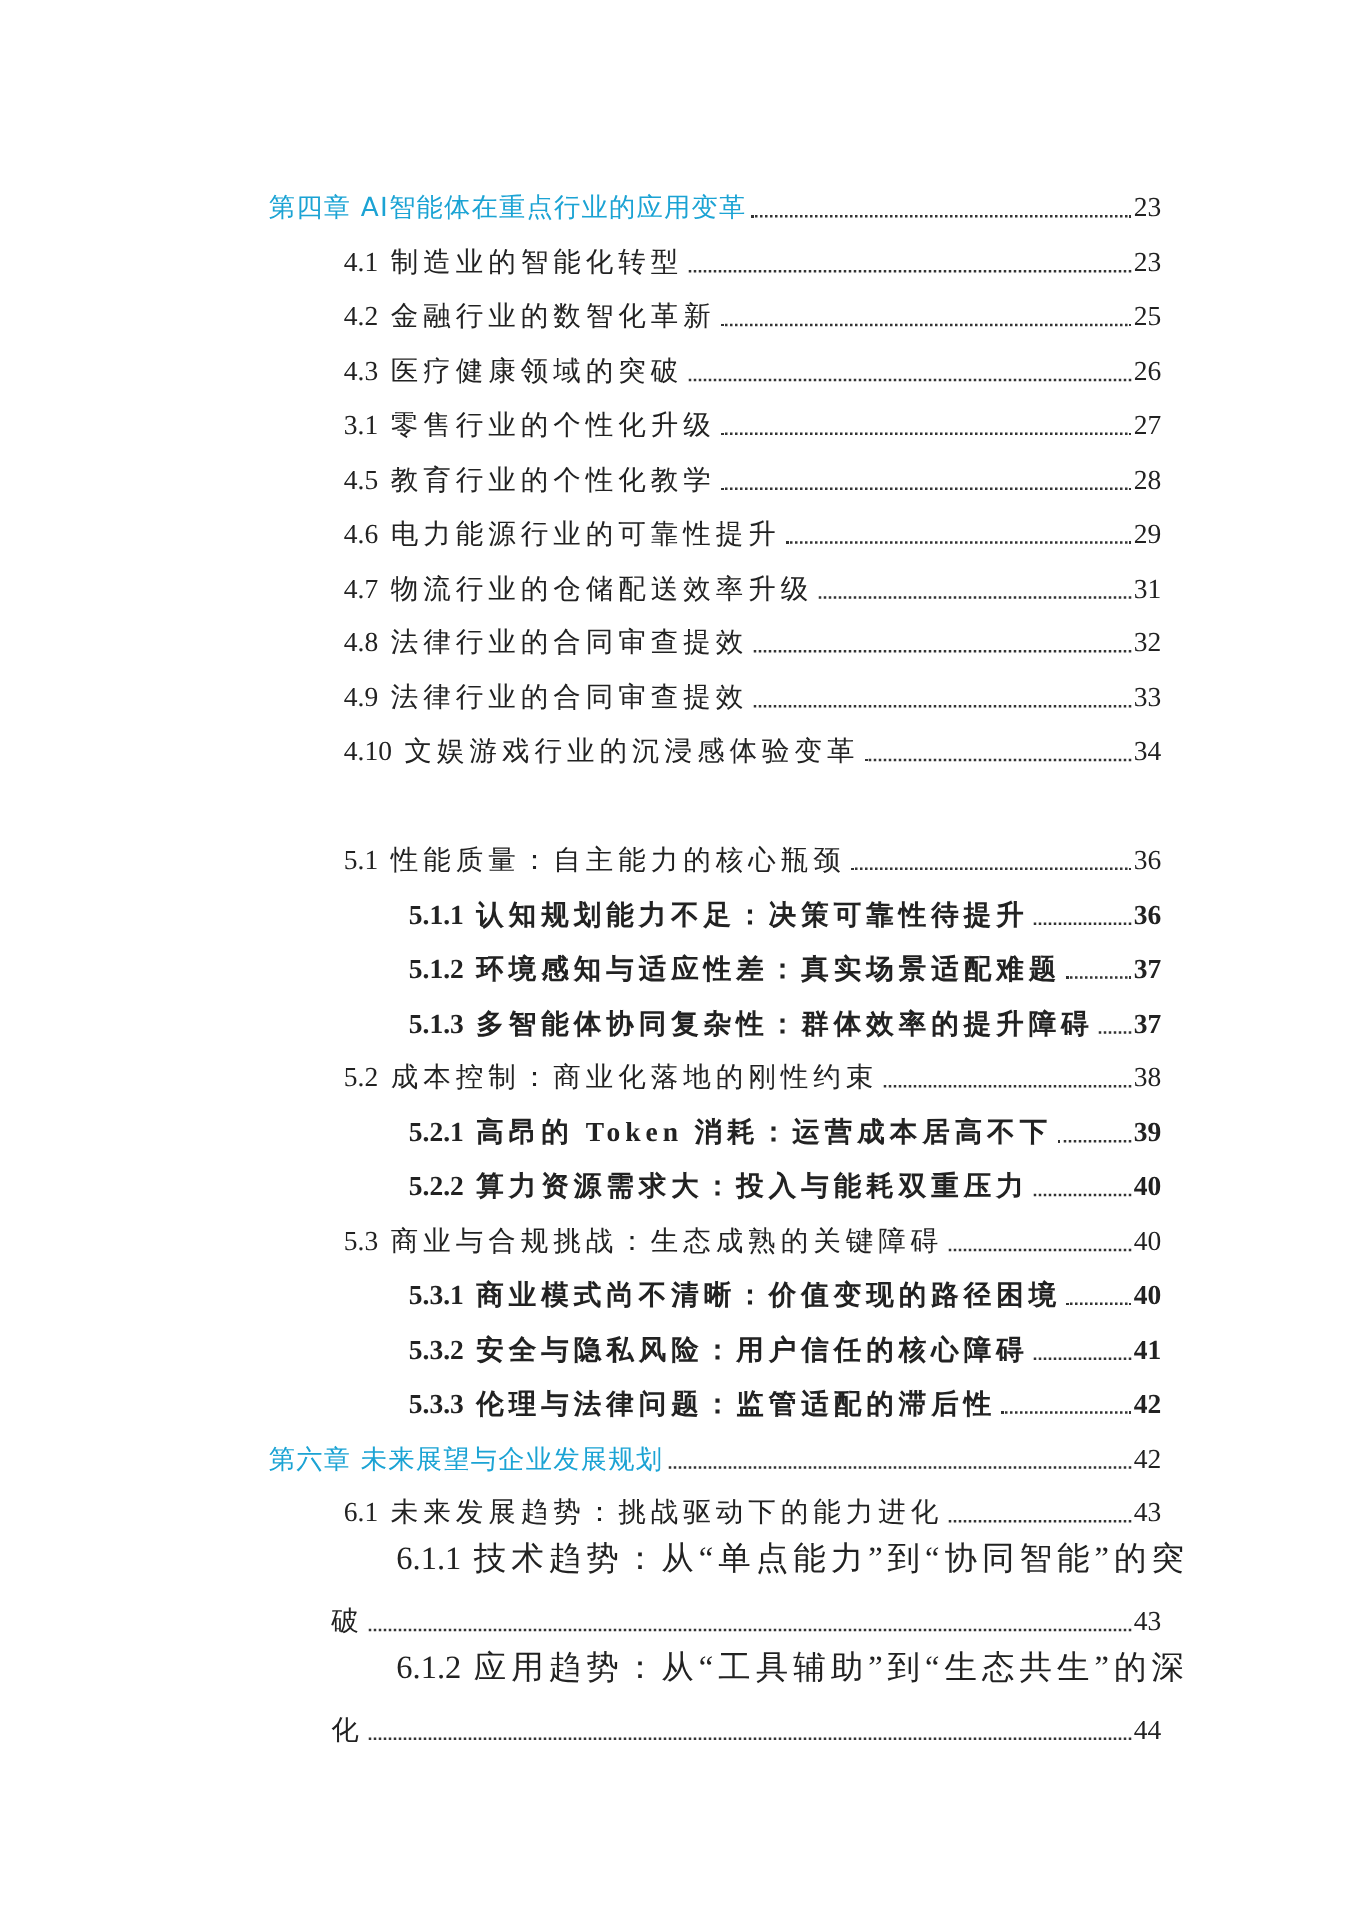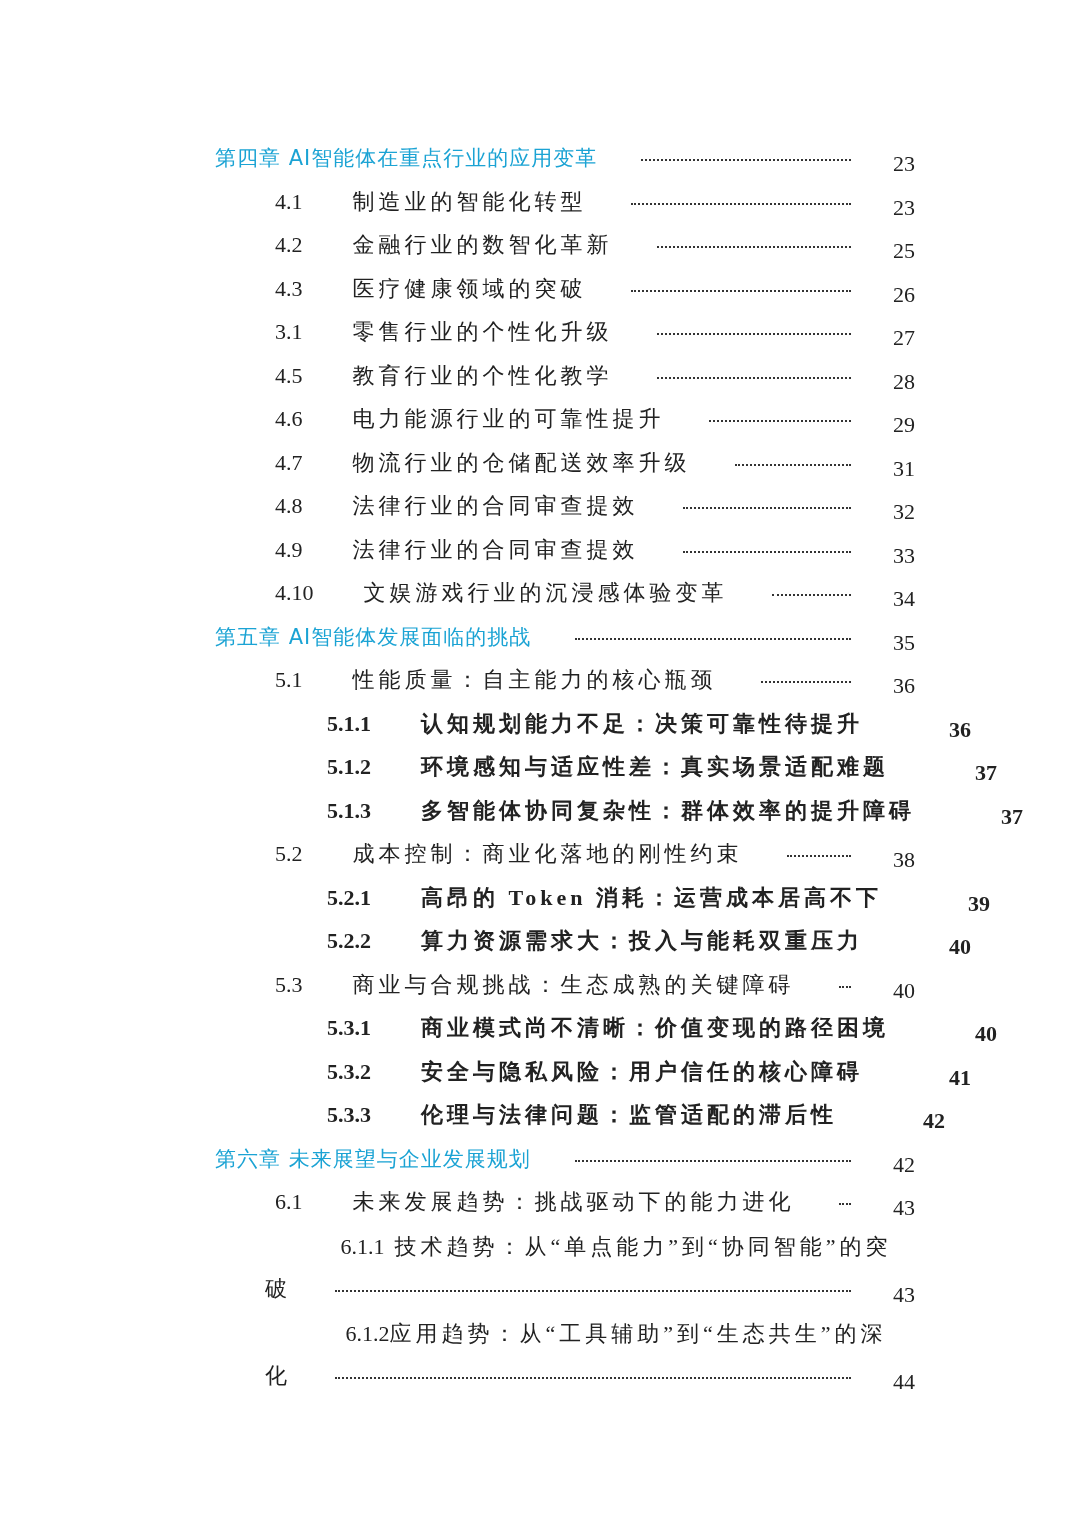--- a/index.html
+++ b/index.html
@@ -4,44 +4,43 @@
   <style>
     html, body { margin: 0; padding: 0; background: #ffffff; }
     body { width: 1080px; height: 1527px; position: relative; overflow: hidden; }
     .page {
       position: absolute; left: 0; top: 0; width: 1080px; height: 1527px;
       font-family: "Liberation Serif", "DejaVu Serif", serif;
       color: #222222;
     }
     .toc-row {
       position: absolute;
-      right: 165px;
+      right: 151px;
       height: 44px;
       display: flex;
-      align-items: center;
+      align-items: flex-end;
       font-size: 22px;
       line-height: 28px;
       white-space: nowrap;
-      gap: 40px;
     }
     .toc-row .label { letter-spacing: 4px; flex: 0 0 auto; }
     .toc-row .num { letter-spacing: 0px; margin-right: 10px; margin-left: 10px; }
     .toc-row .leader {
       flex: 1 1 auto;
       overflow: hidden;
       margin: 0 2px 6px 4px;
       height: 10px;
       border-bottom: 2.5px dotted #333333;
     }
     .toc-row .page-num { flex: 0 0 auto; letter-spacing: 0; margin-top: 11px; }
     .chapter .label { color: #1ba3d4; letter-spacing: 1px; font-family: "DejaVu Sans", "Liberation Sans", sans-serif; font-size: 21px; }
     .lvl0 { left: 215px; }
     .lvl1 { left: 265px; }
     .lvl2 { left: 317px; font-weight: bold; }
-    .wrapped-first { position: absolute; left: 317px; right: 165px; font-size: 22px; line-height: 28px; letter-spacing: 4px; white-space: nowrap; text-align: center; }
+    .wrapped-first { position: absolute; left: 317px; right: 165px; font-size: 26px; line-height: 28px; letter-spacing: 4px; white-space: nowrap; text-align: center; }
     .wrap-cont { left: 265px; }
   </style>
 </head>
 <body>
 
 <div class="page">
 
   <div class="toc-row chapter lvl0" style="top:136px">
     <span class="label">第四章 AI智能体在重点行业的应用变革</span>
     <span class="leader"></span>
@@ -111,25 +110,20 @@
     <span class="page-num">33</span>
   </div>
 
   <div class="toc-row lvl1" style="top:571px">
     <span class="num">4.10</span>
     <span class="label">文娱游戏行业的沉浸感体验变革</span>
     <span class="leader"></span>
     <span class="page-num">34</span>
   </div>
 
-  <div class="toc-row chapter lvl0" style="top:615px">
-    <span class="label">第五章 AI智能体发展面临的挑战</span>
-    <span class="leader"></span>
-    <span class="page-num">35</span>
-  </div>
 
   <div class="toc-row lvl1" style="top:658px">
     <span class="num">5.1</span>
     <span class="label">性能质量：自主能力的核心瓶颈</span>
     <span class="leader"></span>
     <span class="page-num">36</span>
   </div>
 
   <div class="toc-row lvl2" style="top:702px">
     <span class="num">5.1.1</span>
@@ -217,21 +211,21 @@
   <div class="wrapped-first" style="top:1233px">
     <span class="num" style="letter-spacing:0;margin-right:10px">6.1.1</span><span>技术趋势：从“单点能力”到“协同智能”的突</span>
   </div>
   <div class="toc-row wrap-cont" style="top:1267px">
     <span class="label">破</span>
     <span class="leader"></span>
     <span class="page-num">43</span>
   </div>
 
   <div class="wrapped-first" style="top:1320px">
-    <span class="num" style="letter-spacing:0;">6.1.2</span><span>应用趋势：从“工具辅助”到“生态共生”的深</span>
+    <span class="num" style="letter-spacing:0;margin-right:10px">6.1.2</span><span>应用趋势：从“工具辅助”到“生态共生”的深</span>
   </div>
   <div class="toc-row wrap-cont" style="top:1354px">
     <span class="label">化</span>
     <span class="leader"></span>
     <span class="page-num">44</span>
   </div>
 
 </div>
 
 </body></html>

